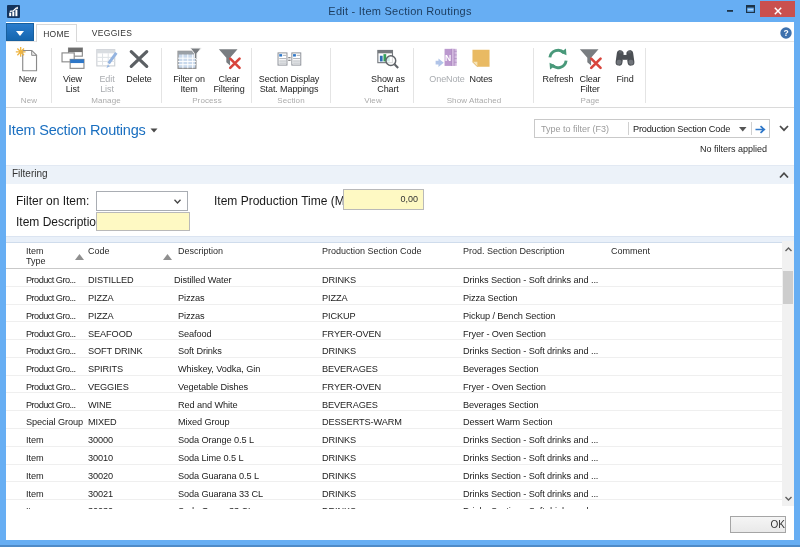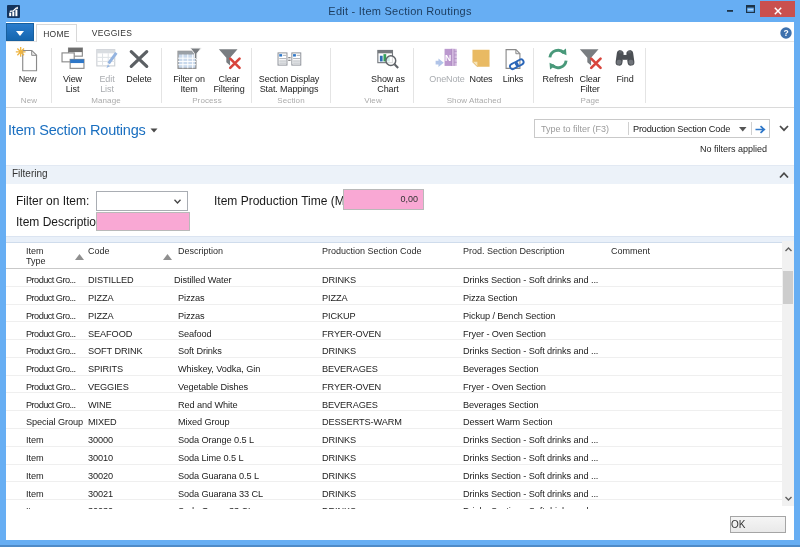--- a/index.html
+++ b/index.html
@@ -32,39 +32,39 @@
 .phead{left:8px;top:122px;font-size:14.5px;color:#1a6fc0;letter-spacing:-0.2px}
 .fbox{left:534px;top:119px;width:236px;height:18.5px;border:1px solid #c9c9c9;background:#fff;
  font-size:9px}
 .fbox>*{position:absolute;white-space:nowrap}
 .nofil{left:560px;top:144px;width:207px;text-align:right;font-size:9px;color:#1e1e1e}
 
 .ftab{left:6px;top:165px;width:788px;height:19px;background:#ecf2f9;
  font-size:10px;color:#333;line-height:16px;border-top:1px solid #e2e9f3}
 .flabel{position:absolute;font-size:12px;color:#1a1a1a}
 .input{position:absolute;border:1px solid #a9adb3;background:#fff}
-.dinput{position:absolute;border:1px solid #b9b9b9;background:#f9a8d4}
+.dinput{position:absolute;border:1px solid #b9b9b9;background:#fef9c3}
 
 .band2{left:6px;top:236px;width:788px;height:7px;background:#e9f0f9;
  border-top:1px solid #dbe4f1;border-bottom:1px solid #cfdcec}
 
 .grid{left:6px;top:243px;width:776px;height:266px;background:#fff;overflow:hidden}
 .ghead{position:absolute;left:0;top:0;width:776px;height:26px;font-size:9px;color:#2a2a2a;
  border-bottom:1px solid #c9c9c9}
 .gh{position:absolute;top:3px;line-height:10px}
 .grow{position:absolute;left:0;width:776px;height:17.78px;border-bottom:1px solid #efefef;
  font-size:9.2px;color:#1c1c1c;letter-spacing:-0.1px}
 .gc{position:absolute;top:6.2px;white-space:nowrap}
 .tk{letter-spacing:-0.55px}
 
 .sbar{left:782px;top:241px;width:12px;height:265px;background:#f1f1f1}
 .sthumb{position:absolute;left:1px;top:30px;width:10px;height:33px;background:#cdcdcd}
 
 .okbtn{left:730px;top:516px;width:56px;height:17px;border:1px solid #a5a5a5;
- background:linear-gradient(#f5f5f5,#e9e9e9);text-align:left;line-height:15px;
+ background:linear-gradient(#f5f5f5,#e9e9e9);text-align:right;line-height:15px;
  font-size:10px;color:#333}
 .bband{left:0;top:540px;width:800px;height:7px;background:#67aef3;border-bottom:2px solid #4f8bc8}
 </style>
 </head>
 <body>
 <div id="win">
 
   <div class="abs tbar"></div>
   <div class="abs bl" style="left:0;top:22px;width:6px;height:519px"></div>
   <div class="abs bl" style="left:794px;top:22px;width:6px;height:519px"></div>
@@ -192,31 +192,20 @@
         <div class="lab">OneNote</div>
       </div>
       <div class="rb" style="left:446px;width:58px">
         <svg viewBox="0 0 32 32">
           <path d="M5.5 4.5 h21 v21 h-15 l-6 -6 z" fill="#e9ba63"></path>
           <path d="M5.5 19.5 l6 0 0 6 z" fill="#f6e3b5"></path>
           <path d="M5.5 19.5 l6 6" stroke="#d8a64f" stroke-width="0.8"></path>
         </svg>
         <div class="lab">Notes</div>
       </div>
-      <div class="rb" style="left:478px;width:58px">
-        <svg viewBox="0 0 32 32">
-          <path d="M7.5 4.5 h12 l5 5 v18 h-17 z" fill="#fff" stroke="#8a8a8a" stroke-width="1.4"></path>
-          <path d="M19.5 4.5 l5 5 h-5 z" fill="#e9e9e9" stroke="#8a8a8a" stroke-width="1.2"></path>
-          <g transform="rotate(-28 21 22)" fill="none" stroke="#2b66b8" stroke-width="2.3">
-            <rect x="11.5" y="19" width="10" height="6.5" rx="3.25"></rect>
-            <rect x="19.5" y="19" width="10" height="6.5" rx="3.25"></rect>
-          </g>
-        </svg>
-        <div class="lab">Links</div>
-      </div>
       <div class="rb" style="left:523px;width:58px">
         <svg viewBox="0 0 32 32" fill="none">
           <path d="M6 14 a10.2 10.2 0 0 1 17.5 -5.5" stroke="#49997a" stroke-width="3.6"></path>
           <path d="M25.8 3.2 l0.6 8.3 -7.4 -3.6 z" fill="#49997a"></path>
           <path d="M26 18 a10.2 10.2 0 0 1 -17.5 5.5" stroke="#49997a" stroke-width="3.6"></path>
           <path d="M6.2 28.8 l-0.6 -8.3 7.4 3.6 z" fill="#49997a"></path>
         </svg>
         <div class="lab">Refresh</div>
       </div>
       <div class="rb" style="left:555px;width:58px">

